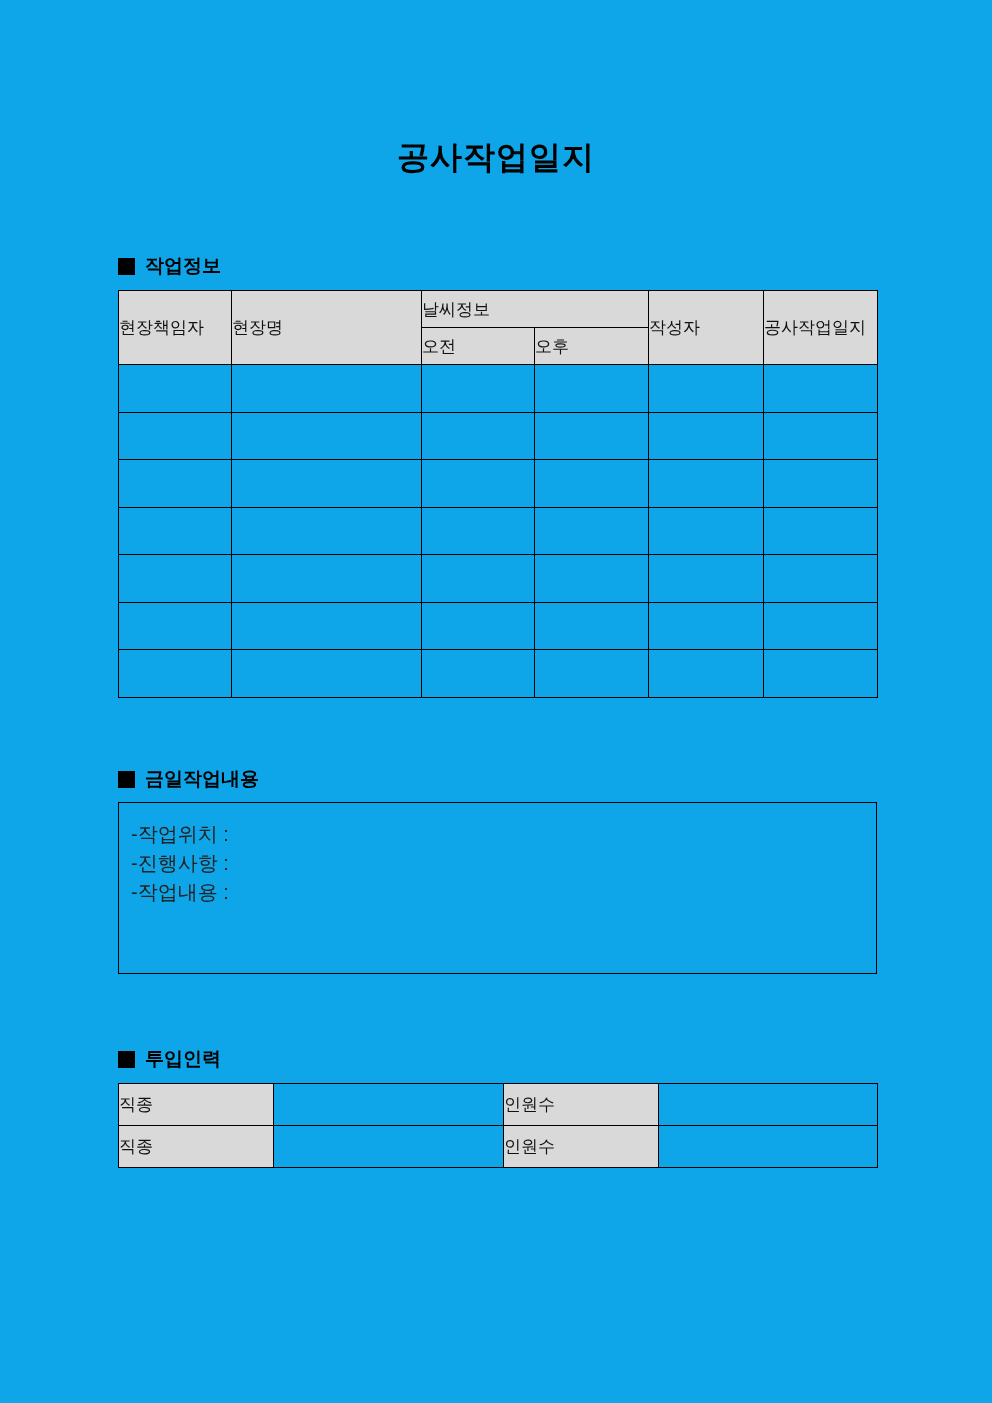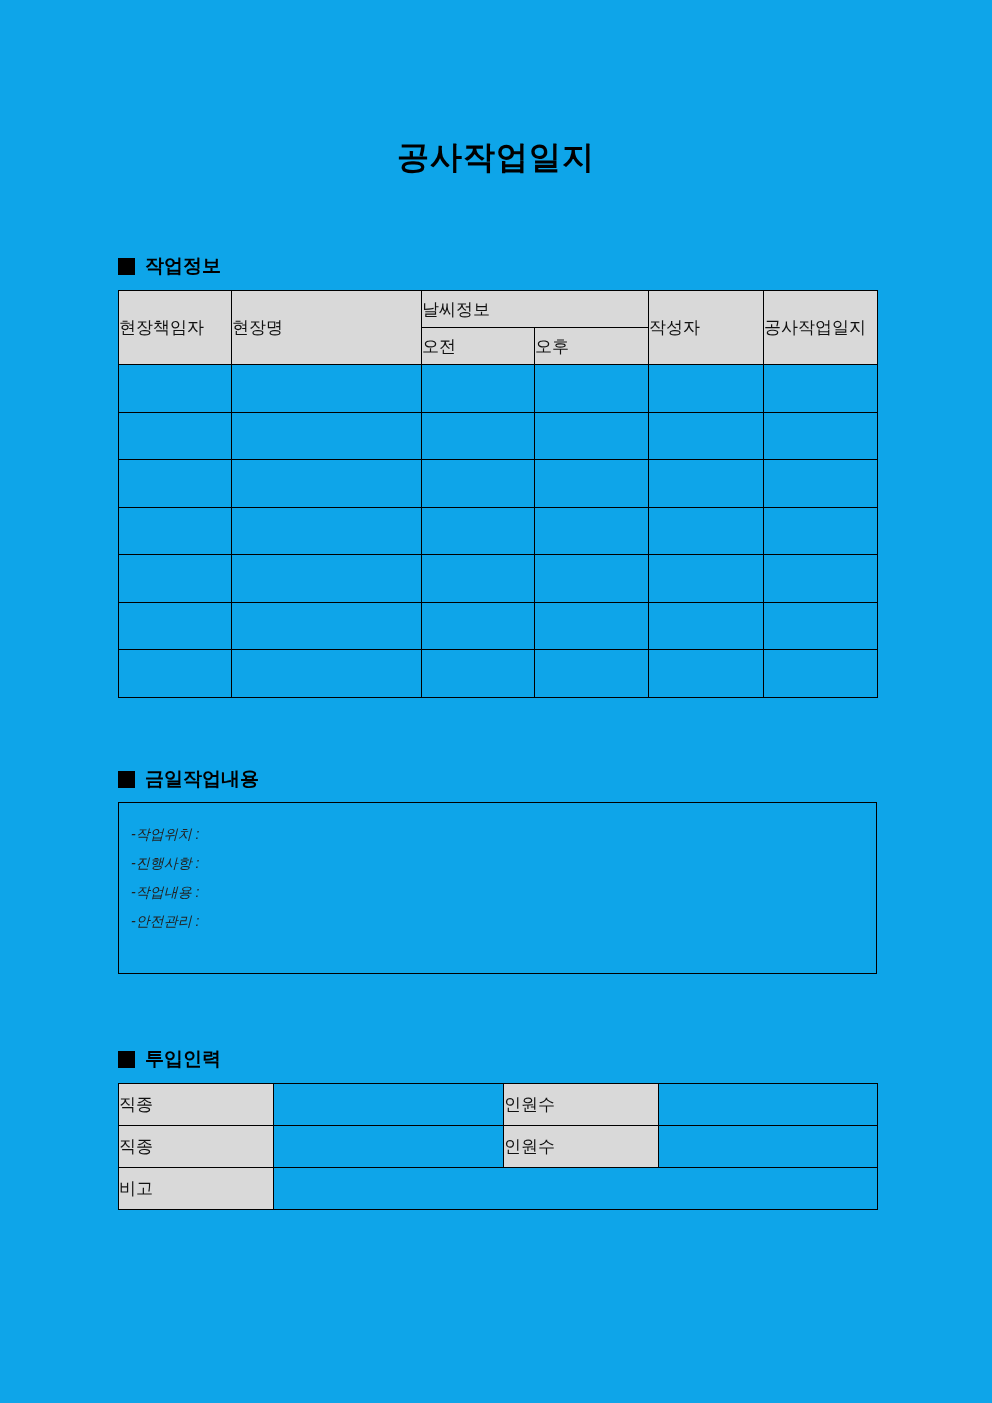--- a/index.html
+++ b/index.html
@@ -51,23 +51,22 @@
   #manpower-table { top: 1083px; }
   #manpower-table tbody tr { height: 42px; }
 
   .today-work-box {
     position: absolute; left: 118px; top: 802px;
     width: 759px; height: 172px;
     border: 1px solid #000;
     padding: 17px 12px 0 12px;
   }
   .work-line {
-    font-size: 14px; line-height: 29px; color: #222;
+    font-size: 20px; line-height: 29px; color: #222;
     white-space: pre;
-    font-style: italic;
   }
 </style>
 </head>
 <body>
 
 <div class="page">
 
   <div class="doc-title">공사작업일지</div>
 
   <div class="section-heading" id="heading-work-info">
@@ -160,21 +159,20 @@
   <div class="section-heading" id="heading-today-work">
     <span class="bullet"></span>
     <span>금일작업내용</span>
   </div>
 
   <div class="today-work-box">
     <div>
         <div class="work-line">-작업위치 :</div>
         <div class="work-line">-진행사항 :</div>
         <div class="work-line">-작업내용 :</div>
-        <div class="work-line">-안전관리 :</div>
       </div>
   </div>
 
   <div class="section-heading" id="heading-manpower">
     <span class="bullet"></span>
     <span>투입인력</span>
   </div>
 
   <table class="form-table" id="manpower-table">
     <colgroup>
@@ -189,20 +187,16 @@
           <td></td>
           <td class="gray">인원수</td>
           <td></td>
         </tr>
         <tr>
           <td class="gray">직종</td>
           <td></td>
           <td class="gray">인원수</td>
           <td></td>
         </tr>
-        <tr>
-          <td class="gray">비고</td>
-          <td colspan="3"></td>
-        </tr>
       </tbody>
   </table>
 
 </div>
 
 </body></html>

